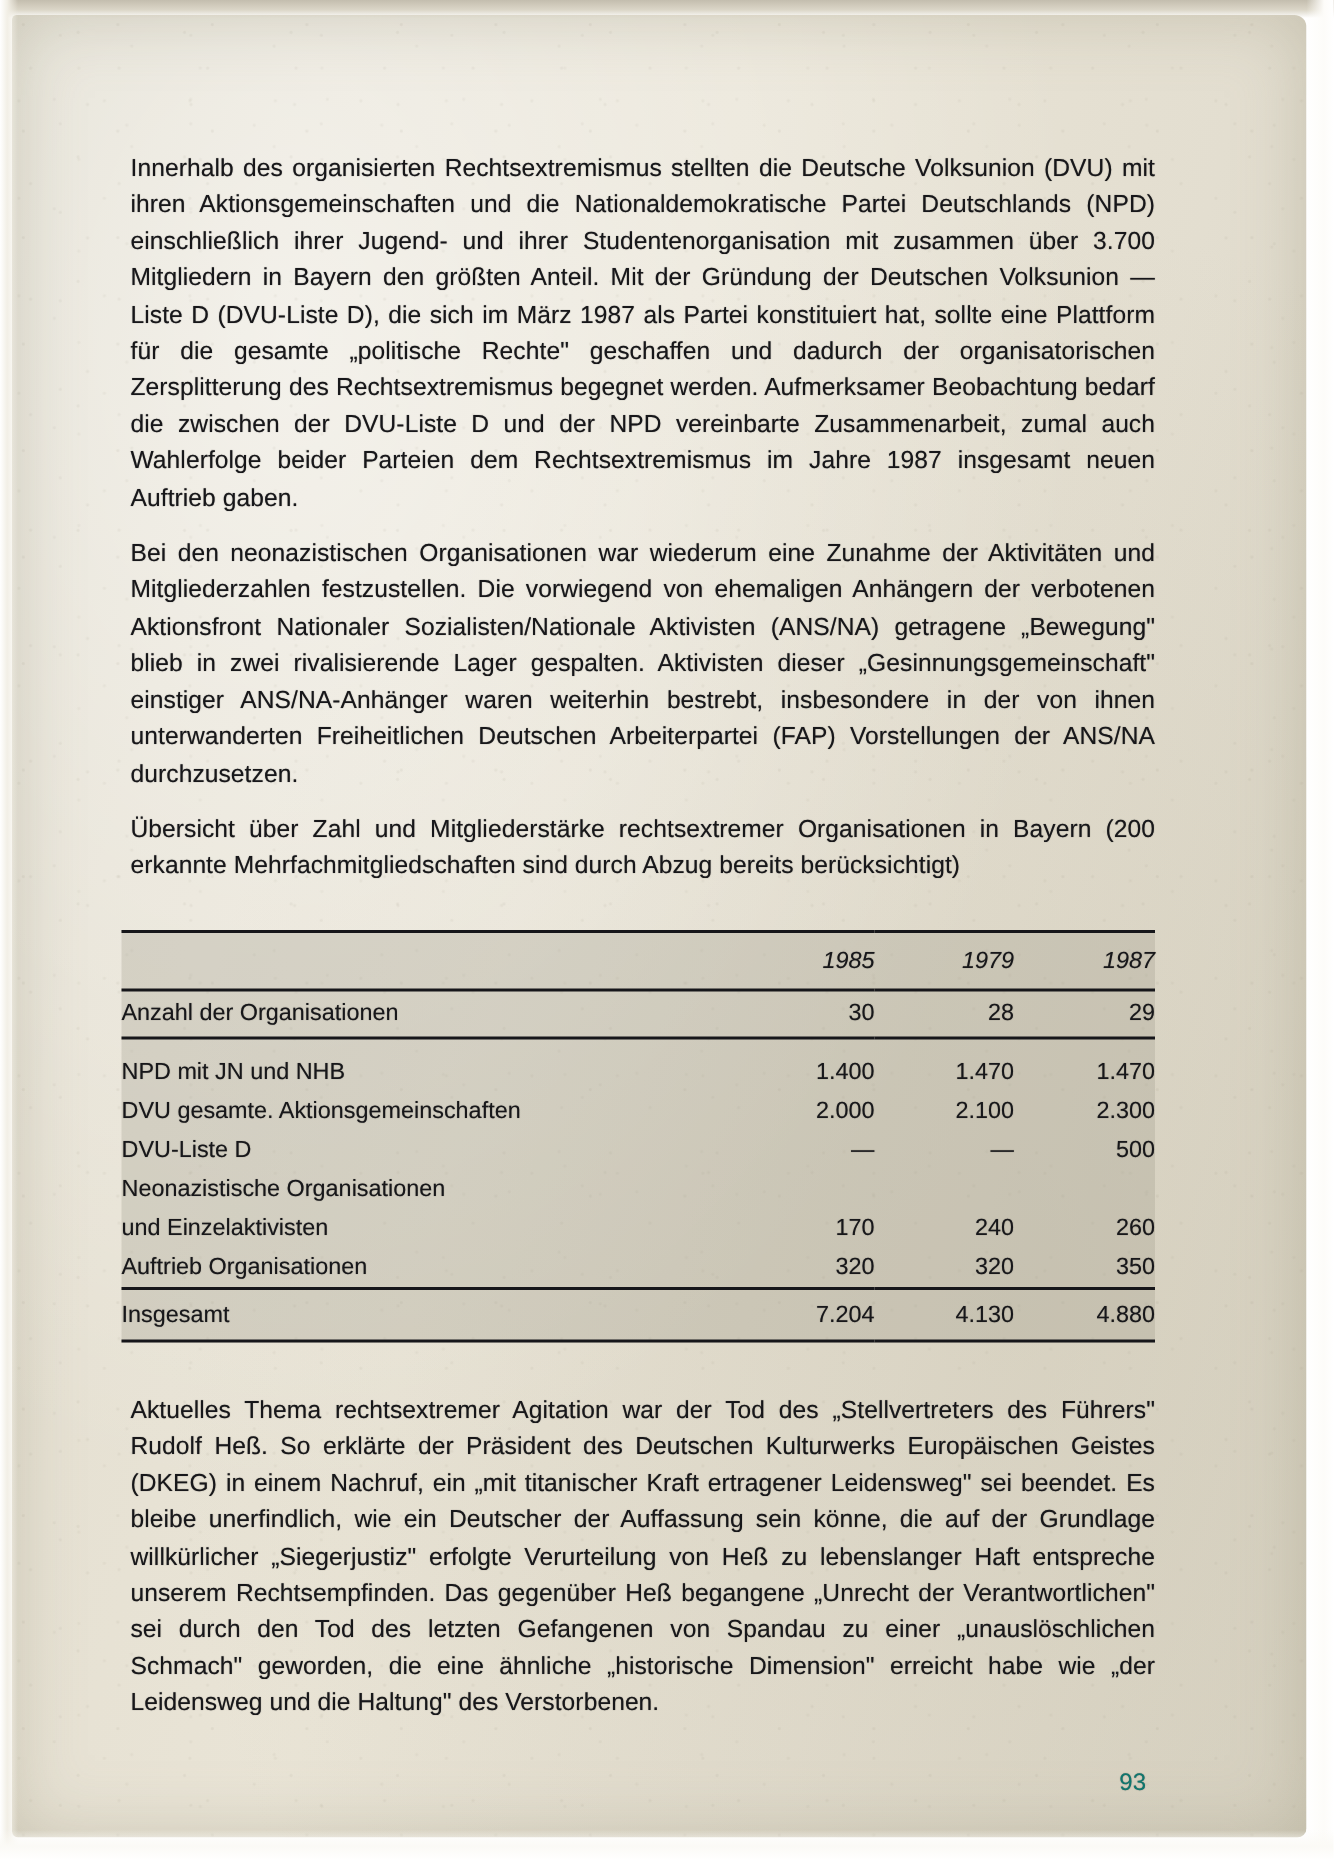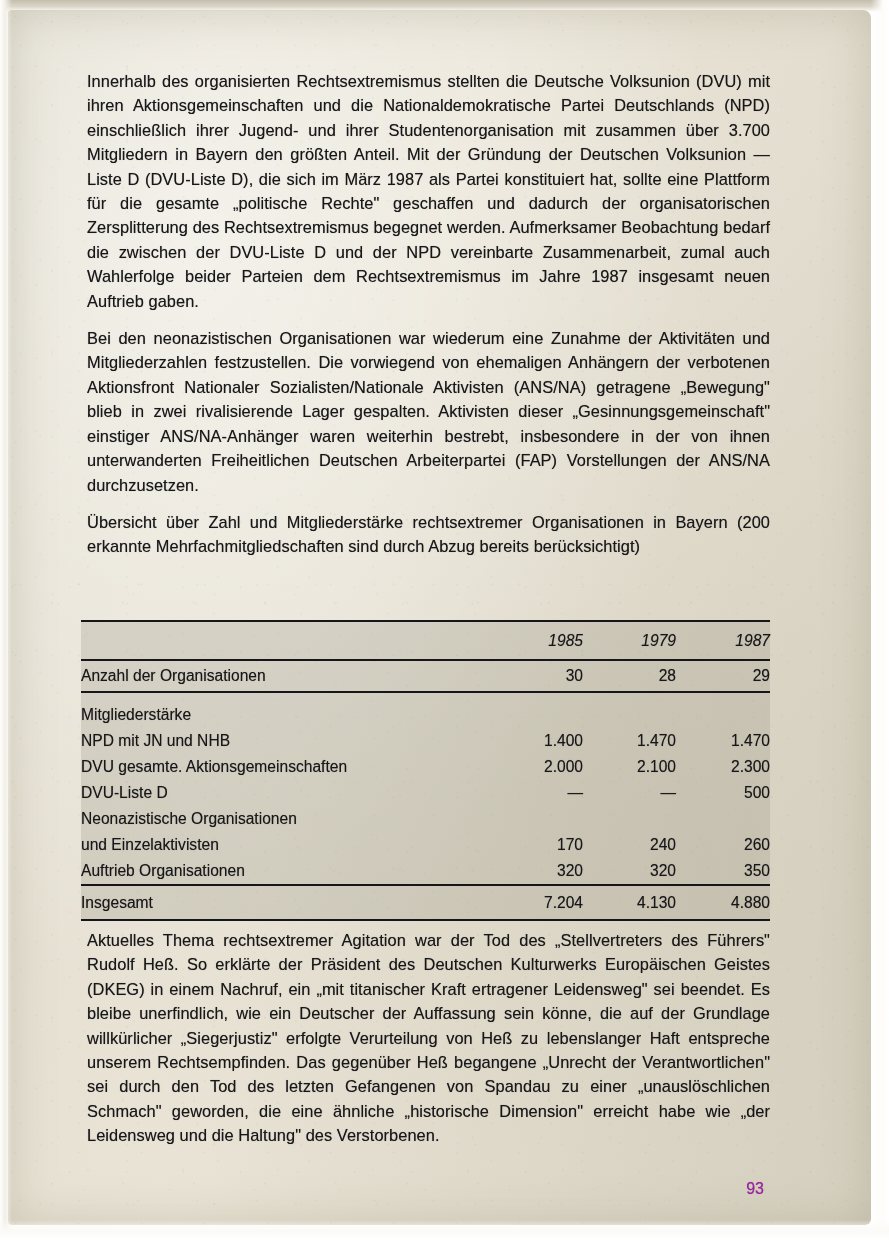--- a/index.html
+++ b/index.html
@@ -94,21 +94,21 @@
     top: 0px;
     width: 18px;
     height: 1240px;
     background: linear-gradient(270deg, #ffffff 0%, #fdfcf9 35%, rgba(255,255,255,0) 100%);
   }
 
   
   #content {
     position: absolute;
     left: 87px;
-    top: 69px;
+    top: 100px;
     width: 683px;
   }
 
   p.para {
     margin: 0 0 13px 0;
     font-family: "Liberation Sans", sans-serif;
     font-size: 16.4px;
     line-height: 24.4px;
     color: #17171a;
     text-align: justify;
@@ -164,21 +164,21 @@
 
   
   #page-number {
     position: absolute;
     left: 0px;
     top: 1180px;
     width: 764px;
     text-align: right;
     font-family: "Liberation Sans", sans-serif;
     font-size: 16px;
-    color: #a21caf;
+    color: #0f766e;
     text-shadow: 0 0 0.7px rgba(30,28,24,0.5);
   }
 </style>
 </head>
 <body>
 
 <div id="scan-sheet">
 
   <div id="page-paper"></div>
 
@@ -215,26 +215,20 @@
           <td class="cell col-y-last">29</td>
         </tr>
 
         <tr>
           <td class="pad-top-gap"></td>
           <td class="pad-top-gap"></td>
           <td class="pad-top-gap"></td>
           <td class="pad-top-gap"></td>
         </tr>
 
-        <tr>
-          <td class="cell-sub col-label">Mitgliederstärke</td>
-          <td class="cell-sub col-y"></td>
-          <td class="cell-sub col-y"></td>
-          <td class="cell-sub col-y-last"></td>
-        </tr>
 
         <tr>
           <td class="cell-sub col-label indent1">NPD mit JN und NHB</td>
           <td class="cell-sub col-y">1.400</td>
           <td class="cell-sub col-y">1.470</td>
           <td class="cell-sub col-y-last">1.470</td>
         </tr>
 
         <tr>
           <td class="cell-sub col-label indent1">DVU gesamte. Aktionsgemeinschaften</td>

